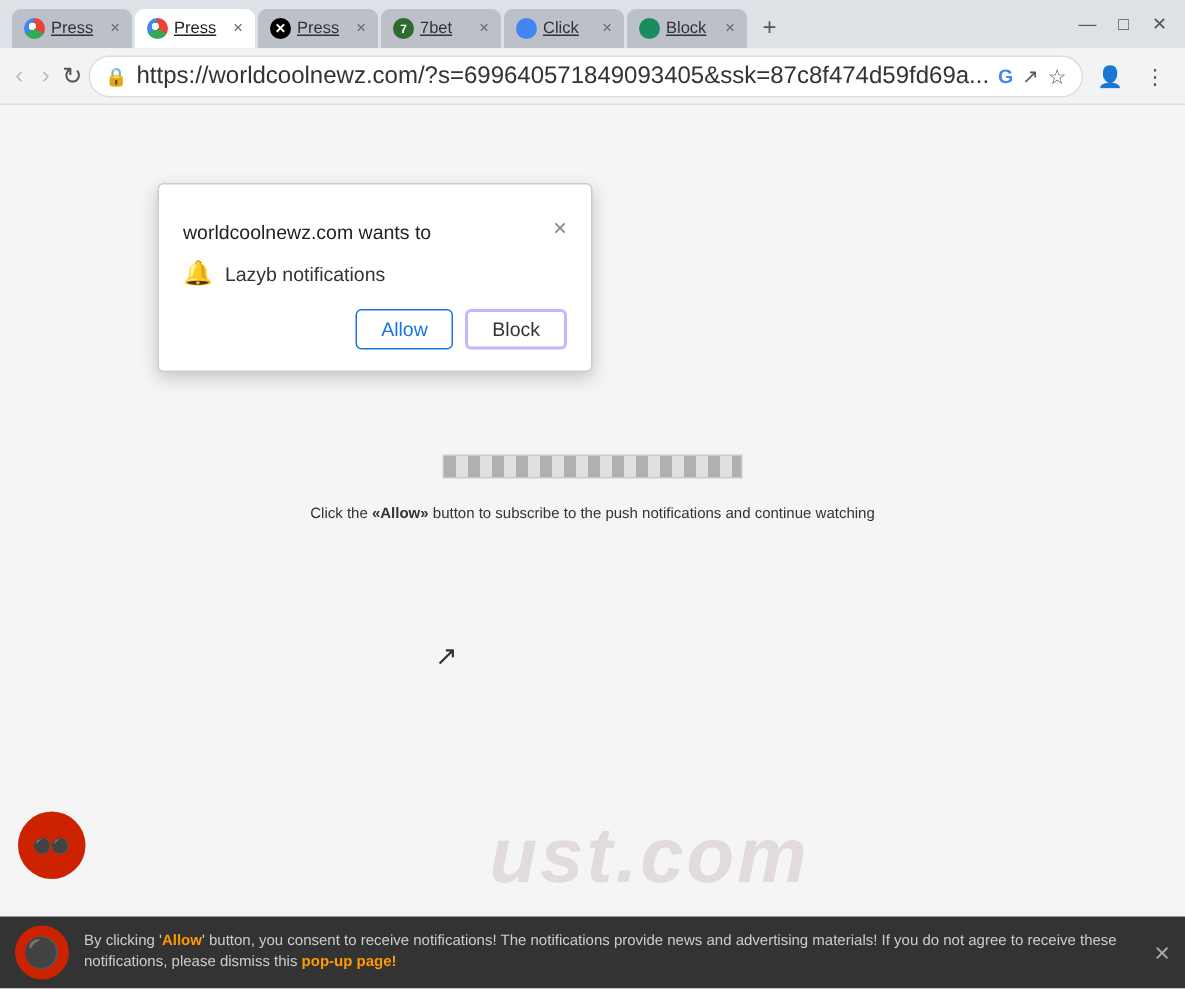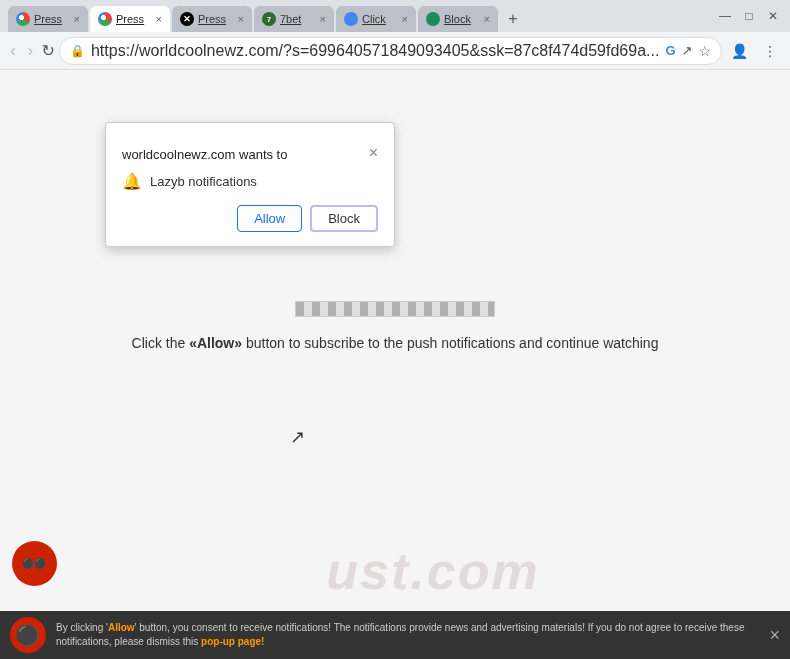--- a/index.html
+++ b/index.html
@@ -182,21 +182,21 @@
     .progress-bar-stripes {
       height: 100%;
       width: 100%;
       background: repeating-linear-gradient(
         90deg,
         #b0b0b0 0px, #b0b0b0 8px,
         #e0e0e0 8px, #e0e0e0 16px
       );
     }
     .page-instruction {
-      font-size: 14px;
+      font-size: 10px;
       color: #333;
       text-align: center;
       max-width: 600px;
     }
     .allow-bold { font-weight: bold; }
 
     
     .watermark-area {
       position: absolute;
       bottom: 0;

